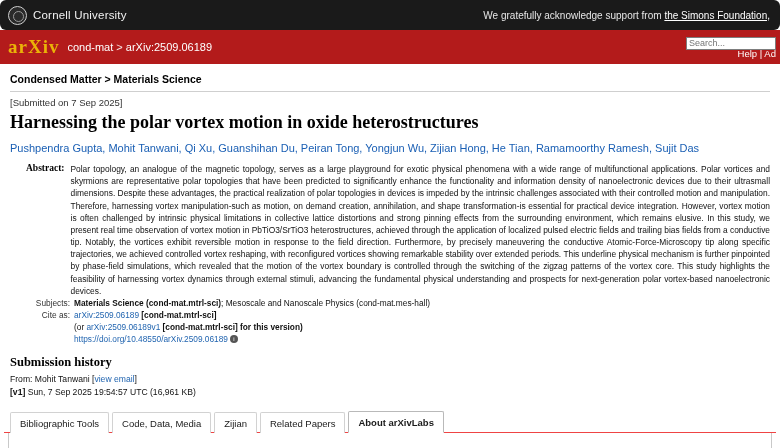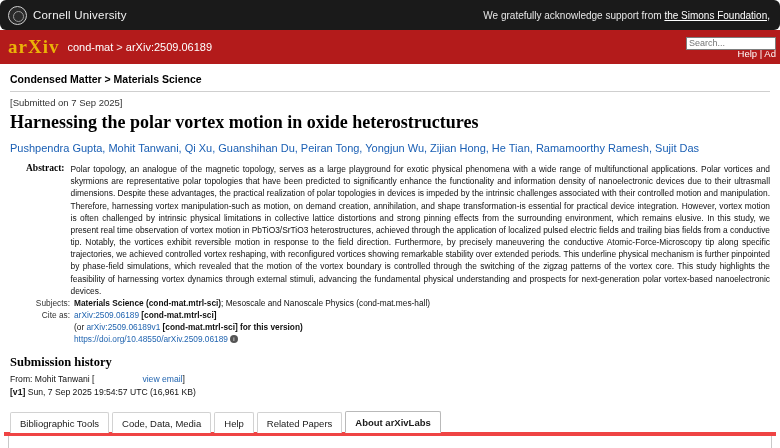--- a/index.html
+++ b/index.html
@@ -199,35 +199,35 @@
     font-size: 12.5px;
     font-weight: bold;
     margin: 10px 0 3px 0;
   }
   .sub-history-line {
     font-family: "Liberation Sans", sans-serif;
     font-size: 8.6px;
     color: #111111;
     line-height: 1.5;
   }
-  .sub-history-line a { color: #2265b0; text-decoration: none; margin-left: 48px; }
+  .sub-history-line a { color: #2265b0; text-decoration: none; }
   .vlabel { font-weight: bold; }
 
   
   .tabs-wrap {
     margin-top: 11px;
     padding: 0 4px;
   }
   .tabs {
     display: flex;
     align-items: flex-end;
     gap: 3px;
     font-family: "Liberation Sans", sans-serif;
     font-size: 9.5px;
-    border-bottom: 4px solid #ef4444;
+    border-bottom: 1px solid #ef4444;
     padding-left: 6px;
   }
   .tab {
     padding: 5px 9px 4px 9px;
     border: 1px solid #d2d2d2;
     border-bottom: none;
     background: #ffffff;
     color: #1a1a1a;
     border-radius: 2px 2px 0 0;
     position: relative;
@@ -326,21 +326,21 @@
   <div class="sub-history-line">
     <span class="vlabel">[v1]</span>
     <span>Sun, 7 Sep 2025 19:54:57 UTC (16,961 KB)</span>
   </div>
 </div>
 
 <div class="tabs-wrap">
   <div class="tabs">
     <div class="tab">Bibliographic Tools</div>
     <div class="tab">Code, Data, Media</div>
-    <div class="tab">Help</div>
+    <div class="tab">Zijian</div>
     <div class="tab">Related Papers</div>
     <div class="tab active">About arXivLabs</div>
   </div>
   <div class="tab-panel">
     
     
     
     
   </div>
 </div>

